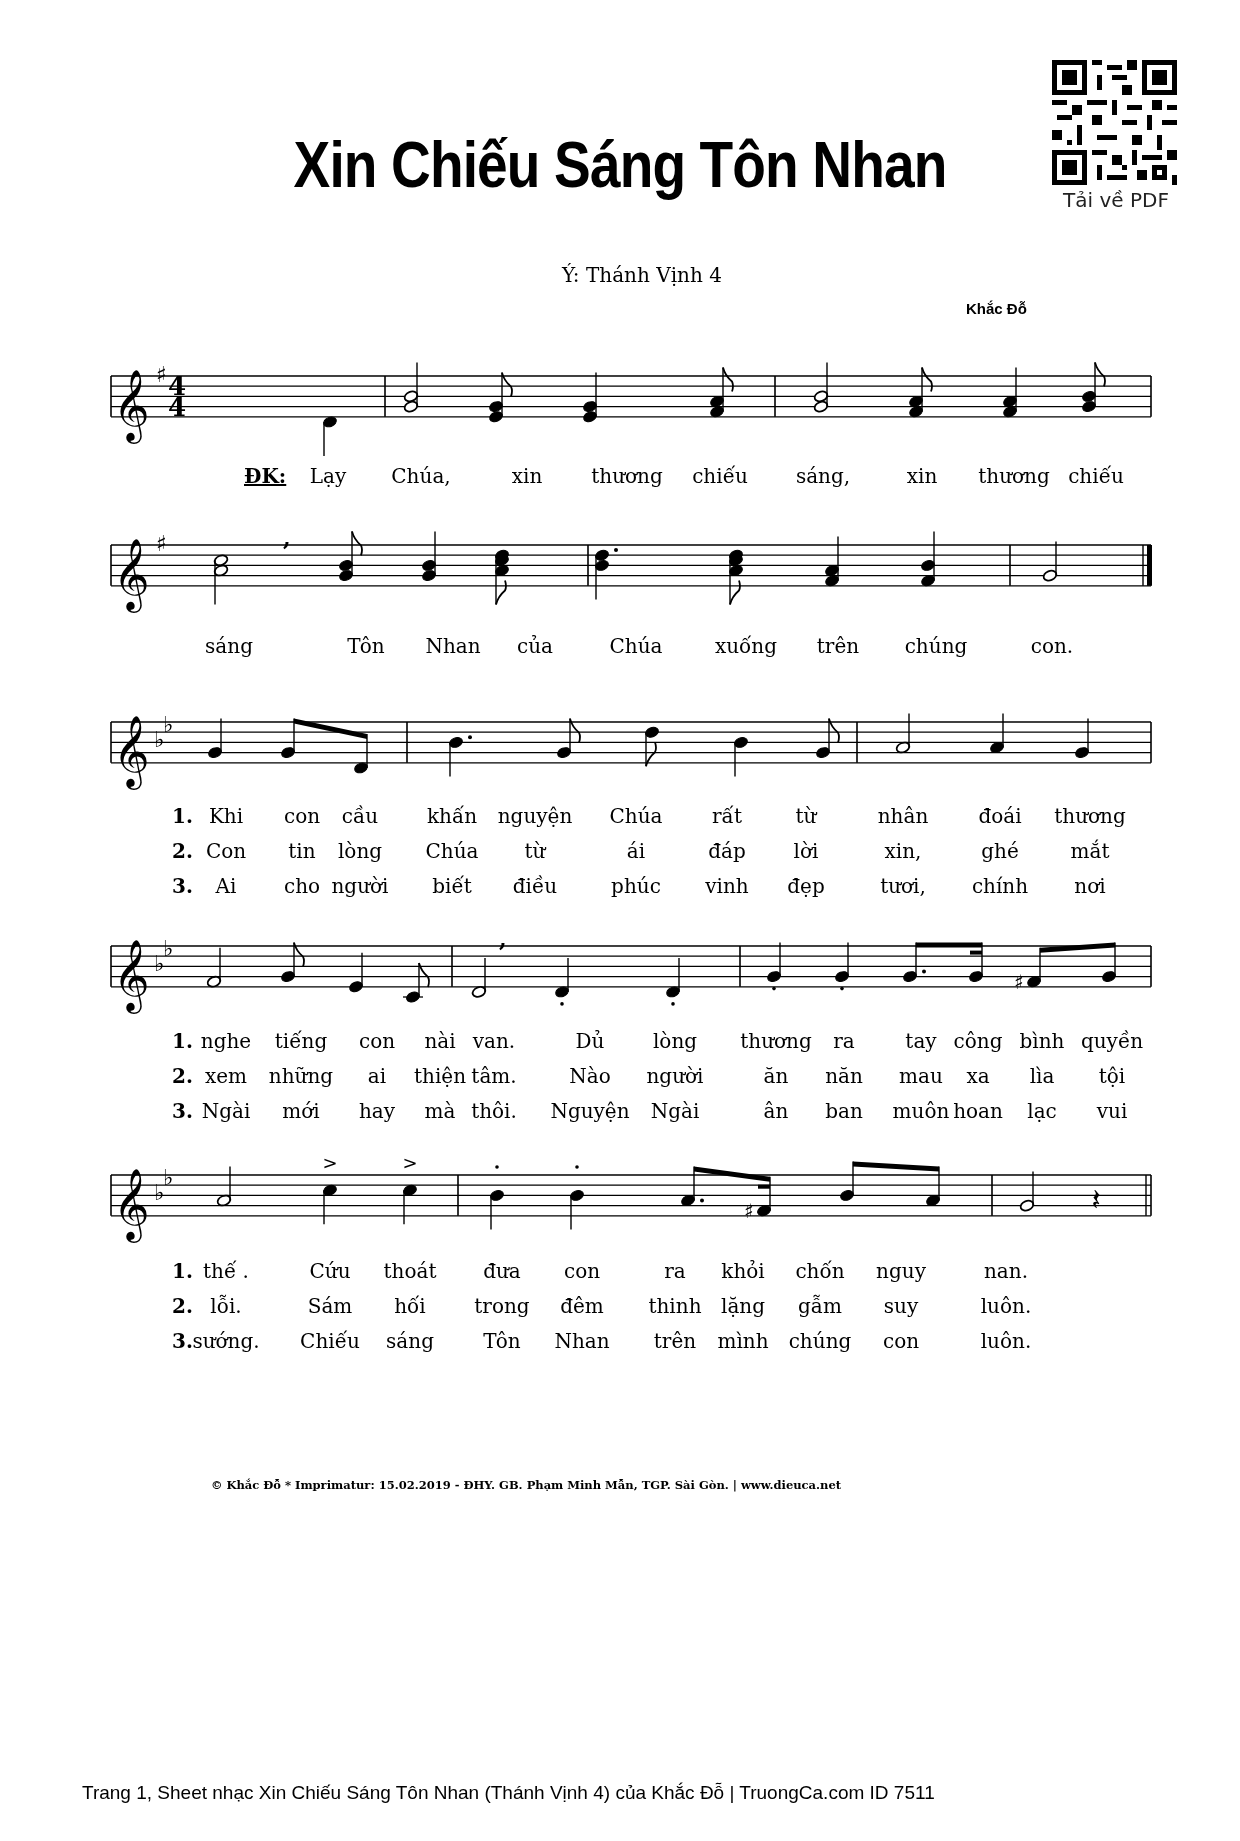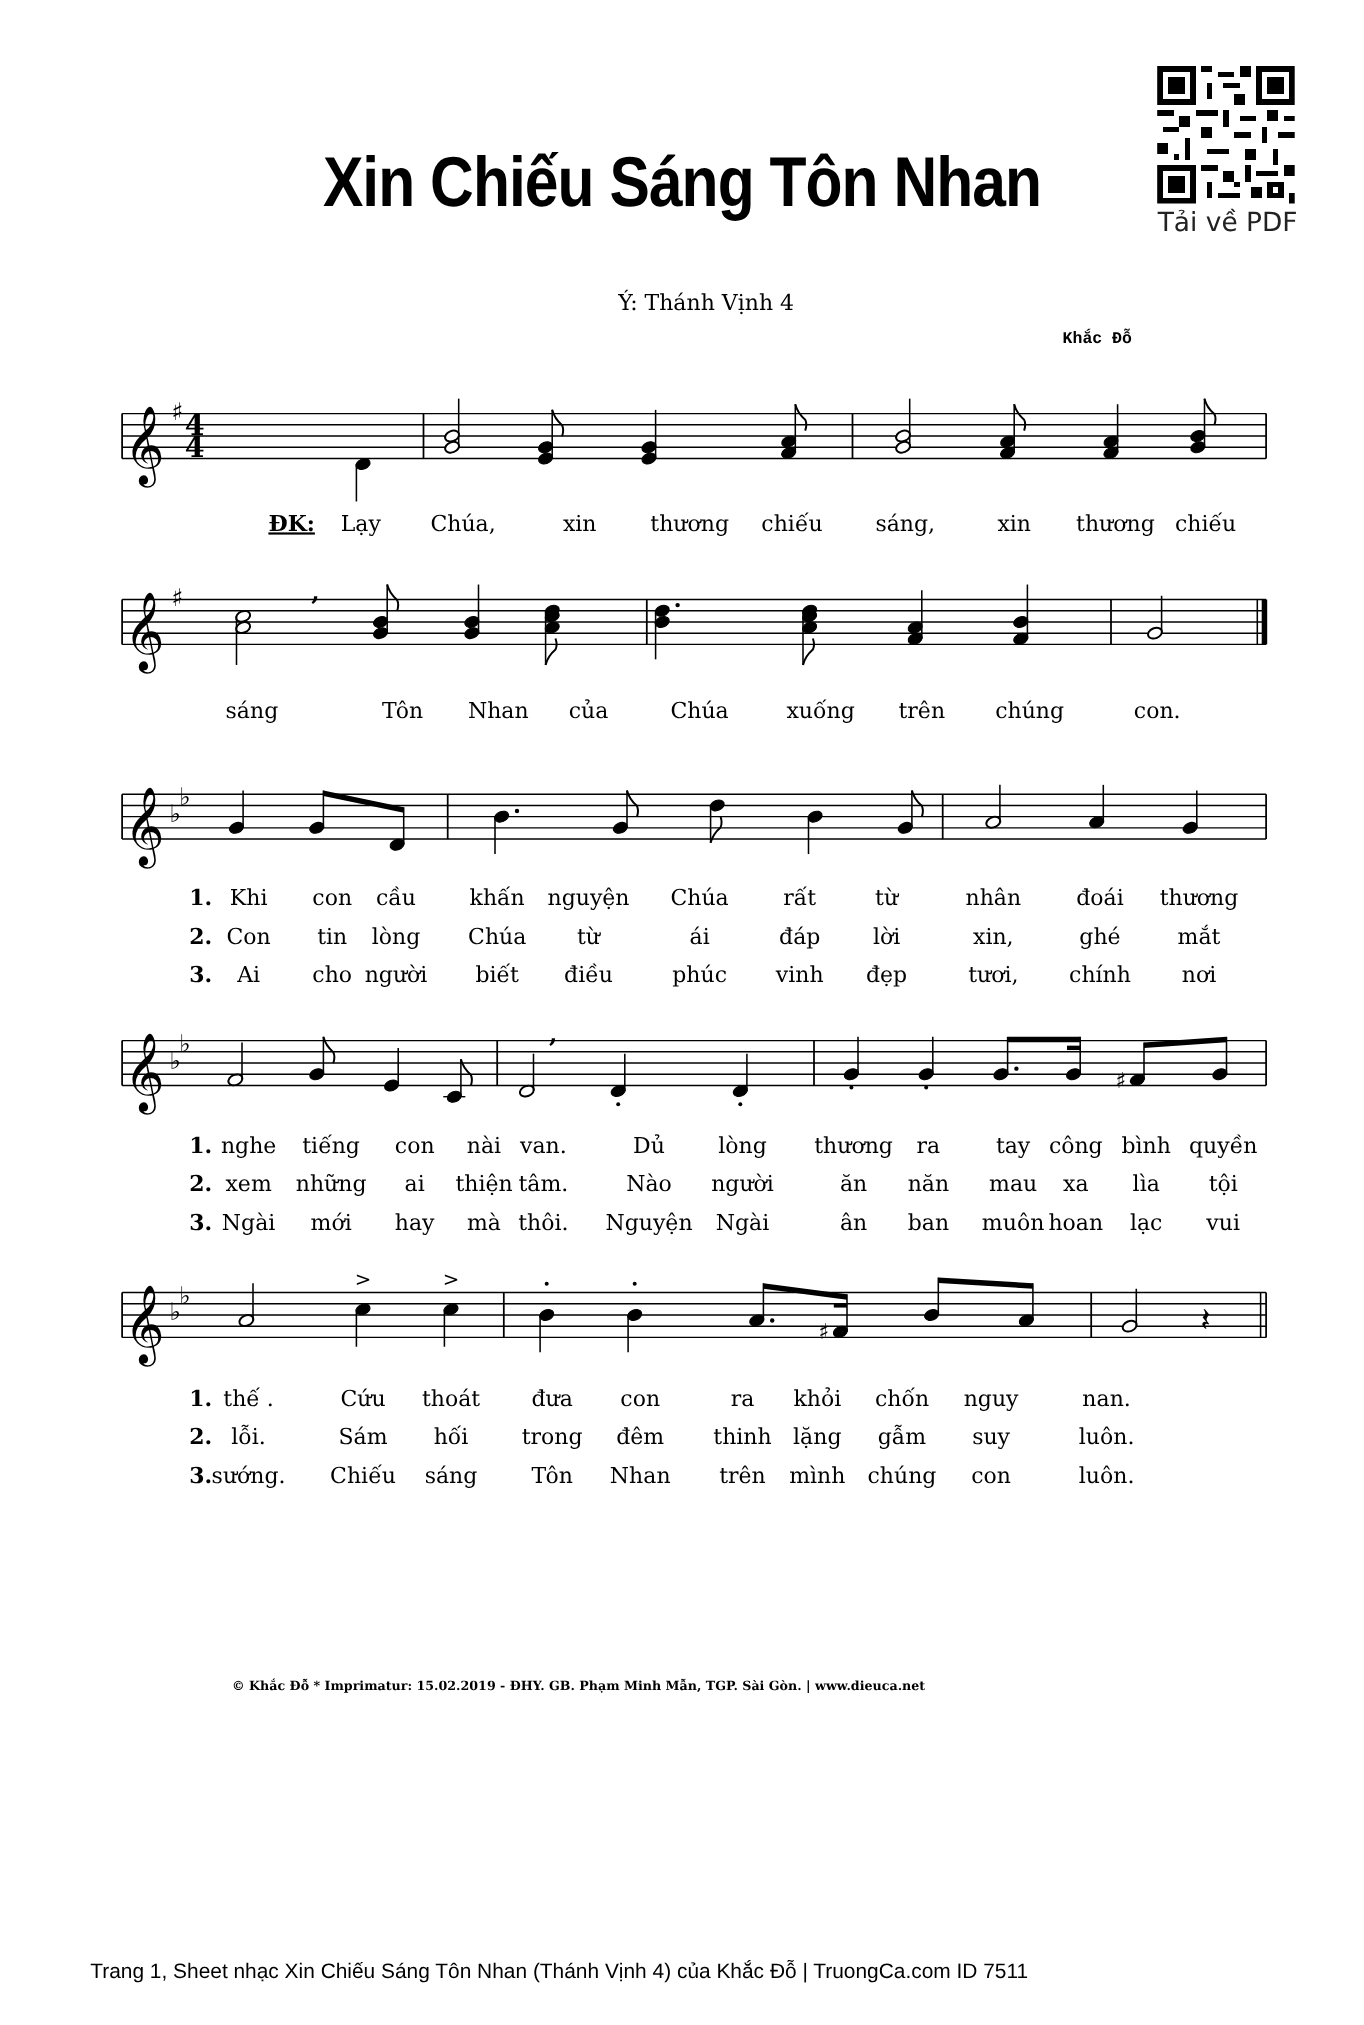--- a/index.html
+++ b/index.html
@@ -4,30 +4,30 @@
 <style>
   html, body { margin: 0; padding: 0; background: #ffffff; }
   body { width: 1240px; height: 1841px; position: relative; overflow: hidden; color: #000; }
   .page-title {
     position: absolute; left: 0; width: 1240px; top: 128px; text-align: center;
     font-family: "Liberation Sans", sans-serif; font-weight: bold; font-size: 64px;
     letter-spacing: -1px; transform: scaleX(0.86); transform-origin: 620px 0;
   }
   .qr { position: absolute; left: 1052px; top: 60px; width: 125px; height: 125px; }
   .qr-label { position: absolute; left: 1046px; top: 188px; width: 140px; text-align: center;
-    font-family: "DejaVu Sans", sans-serif; font-size: 24px; color: #222; }
+    font-family: "DejaVu Sans", sans-serif; font-size: 20px; color: #222; }
   .subtitle { position: absolute; left: 0; width: 1240px; top: 263px; text-align: center;
     font-family: "DejaVu Serif", serif; font-size: 20px; margin-left: 22px; }
   .composer { position: absolute; left: 966px; top: 300px;
-    font-family: Liberation Mono, monospace; font-weight: bold; font-size: 15px; }
+    font-family: Liberation Sans, sans-serif; font-weight: bold; font-size: 15px; }
   svg.score { position: absolute; left: 0; top: 0; }
   .lyr { font-family: "DejaVu Serif", serif; font-size: 20px; }
   .vnum { font-family: "DejaVu Serif", serif; font-size: 20px; font-weight: bold; }
   .copyright { position: absolute; left: 0; width: 1052px; top: 1478px; text-align: center;
-    font-family: "DejaVu Serif", serif; font-weight: bold; font-size: 11.5px; margin-top: 47px; }
+    font-family: "DejaVu Serif", serif; font-weight: bold; font-size: 11.5px; }
   .footer { position: absolute; left: 82px; top: 1782px;
     font-family: "Liberation Sans", sans-serif; font-size: 19px; color: #000000; }
 </style>
 </head>
 <body>
 
 <div class="page-title">Xin Chiếu Sáng Tôn Nhan</div>
 
 <svg class="qr" viewBox="0 0 25 25" shape-rendering="crispEdges">
   <g fill="#000">

